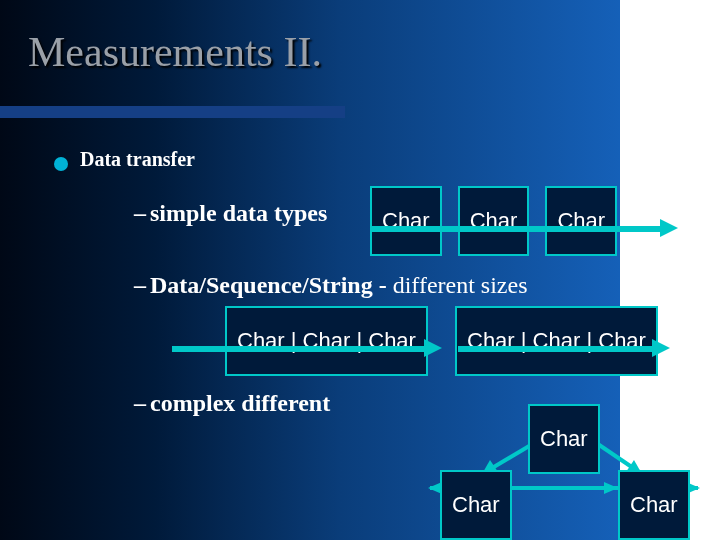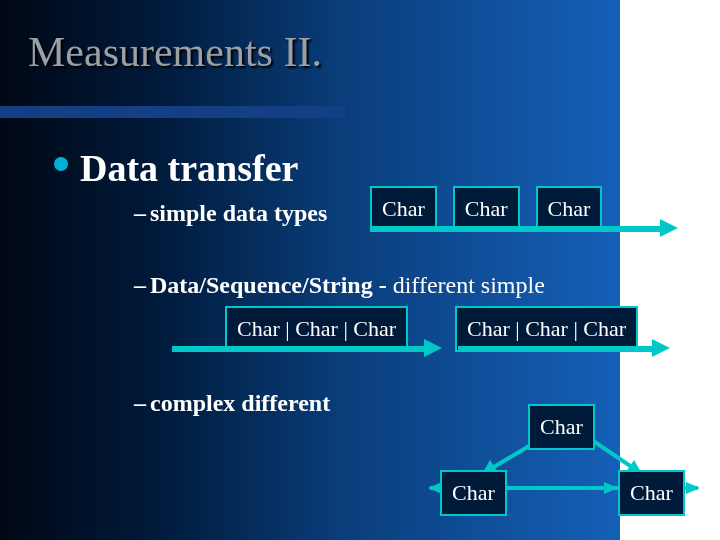--- a/index.html
+++ b/index.html
@@ -29,21 +29,21 @@
   }
   .rule {
     position: absolute;
     left: 0;
     top: 106px;
     width: 345px;
     height: 12px;
     background: #153f85;
   }
   .lvl1 {
-    font-size: 38px;
+    font-size: 20px;
     font-weight: bold;
     line-height: 1.1;
     position: relative;
     padding-left: 26px;
   }
   .lvl1 .dot {
     position: absolute;
     left: 0;
     top: 9px;
     width: 14px;
@@ -61,23 +61,23 @@
   .lvl2 .dash {
     margin-right: 4px;
   }
   .nonbold { font-weight: normal; }
 
   
   .char-box {
     border: 2px solid #00c8c8;
     background: #001a3a;
     color: #fff;
-    font-family: Liberation Serif, serif;
+    font-family: Liberation Sans, sans-serif;
     font-size: 22px;
-    padding: 8px 10px;
+    padding: 20px 10px;
     display: inline-block;
     text-align: center;
     white-space: nowrap;
   }
 
   
   .arrow-line {
     background: #00c8c8;
     position: absolute;
   }
@@ -133,21 +133,21 @@
   </div>
   <div class="row1-boxes">
     <span class="char-box">Char</span>
     <span class="char-box">Char</span>
     <span class="char-box">Char</span>
   </div>
   <div class="arrow-line row1-arrowline"></div>
   <div class="arrow-head-right row1-arrowhead"></div>
 
   <div class="lvl2 row2-label">
-    <span class="dash">–</span><span>Data/Sequence/String - </span><span class="nonbold">different simple</span>
+    <span class="dash">–</span><span>Data/Sequence/String - </span><span class="nonbold">different sizes</span>
   </div>
   <div class="char-box row2-left-box">Char | Char | Char</div>
   <div class="arrow-line row2-left-arrowline"></div>
   <div class="arrow-head-right row2-left-arrowhead"></div>
 
   <div class="char-box row2-right-box">Char | Char | Char</div>
   <div class="arrow-line row2-right-arrowline"></div>
   <div class="arrow-head-right row2-right-arrowhead"></div>
 
   <div class="lvl2 row3-label">

